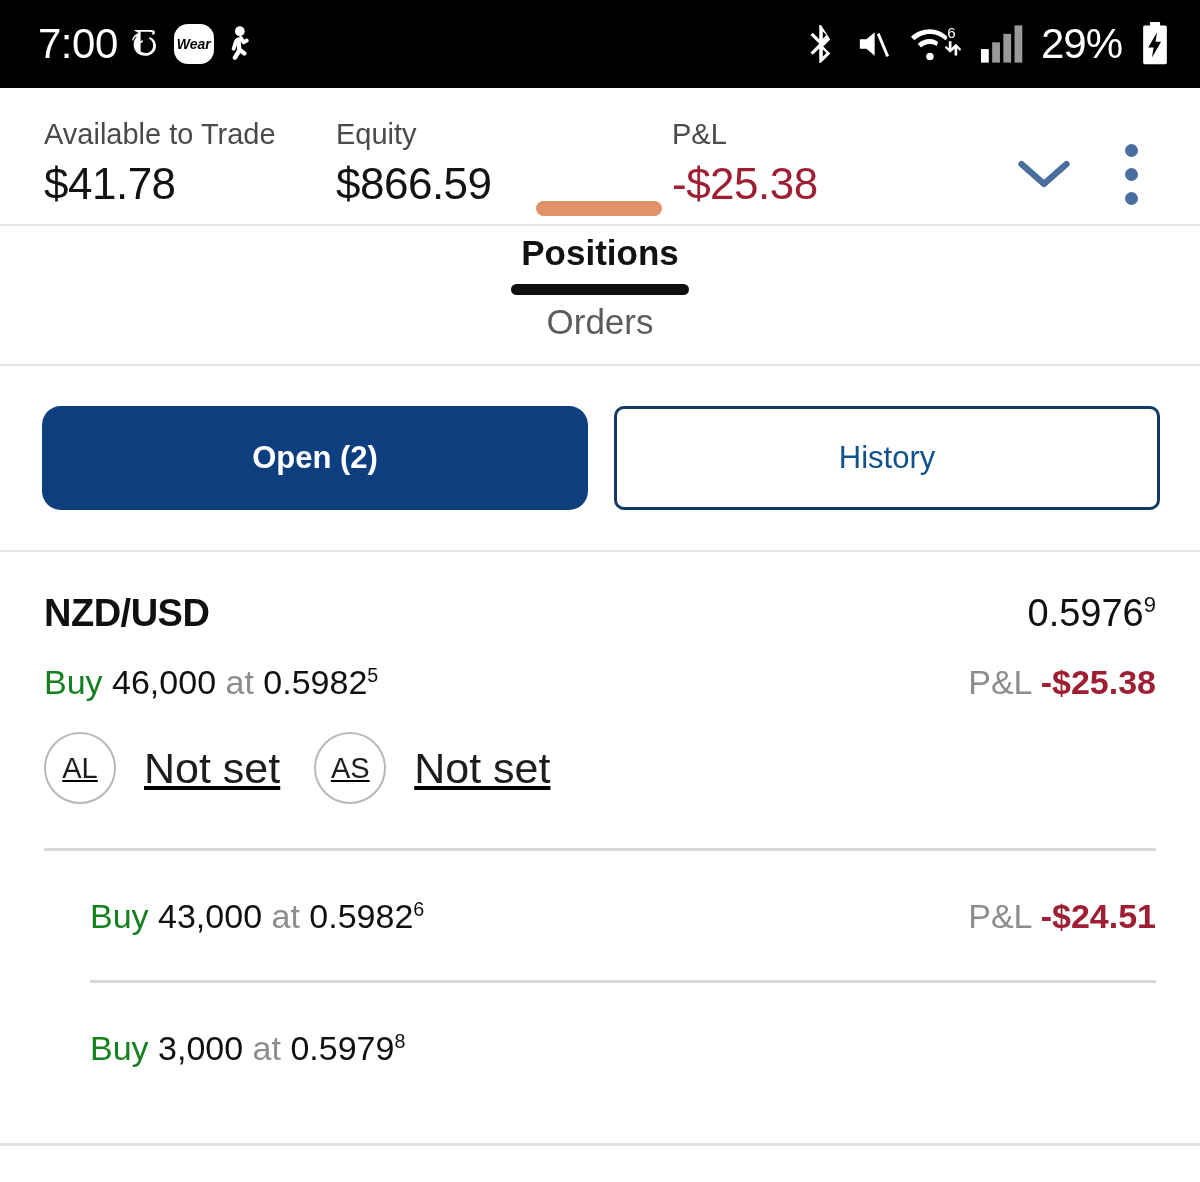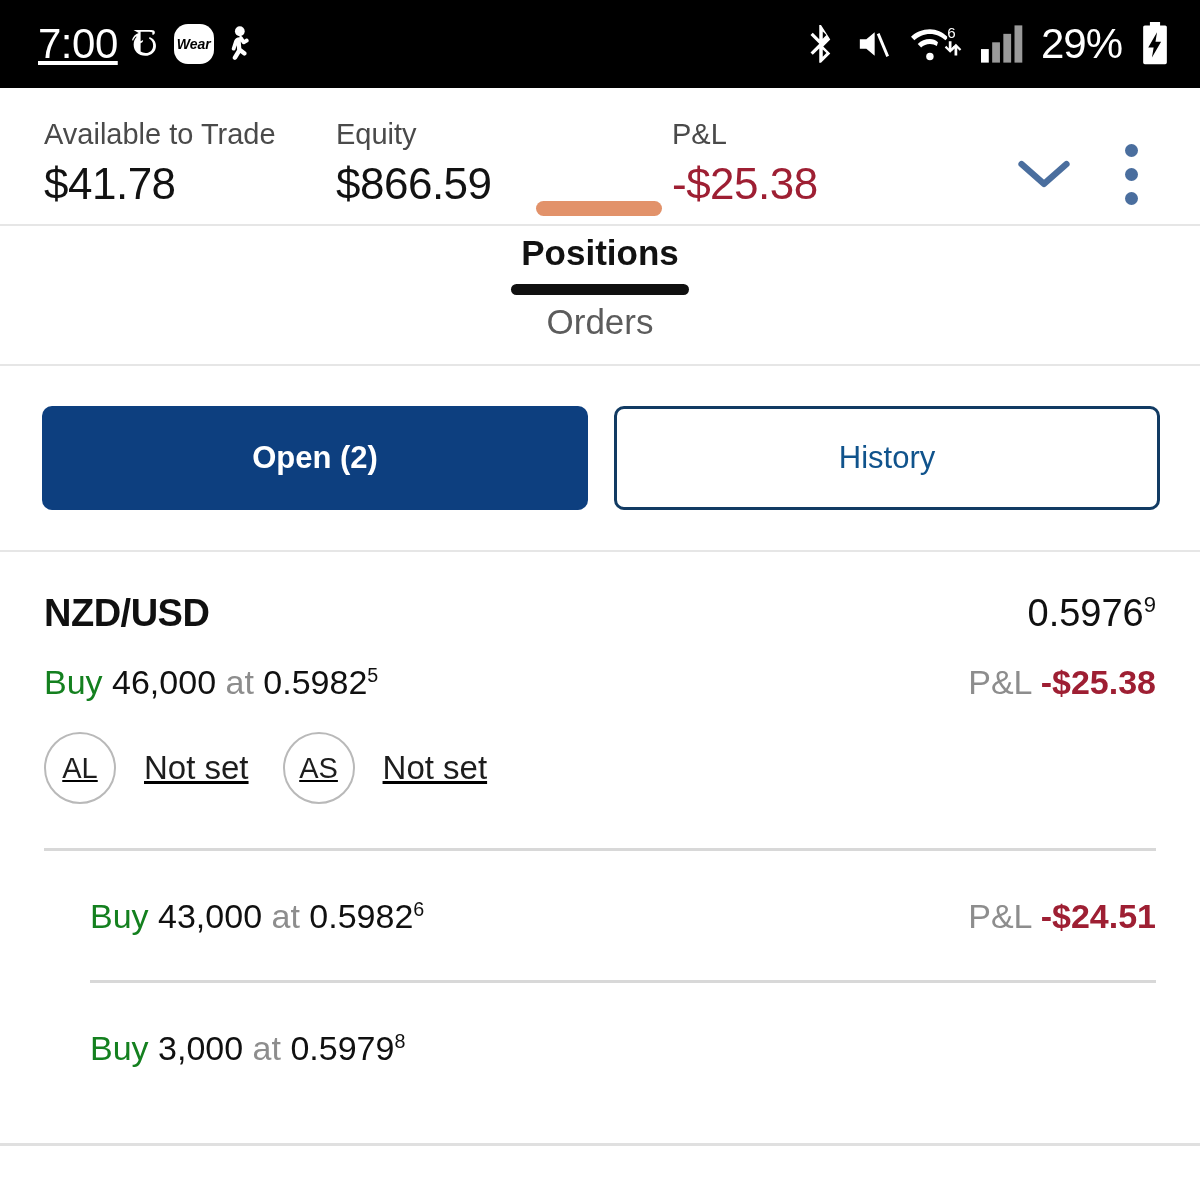--- a/index.html
+++ b/index.html
@@ -13,21 +13,21 @@
 
   
   .statusbar{
     position:relative;
     height:88px; width:1200px;
     background:#000000;
     display:flex; align-items:center;
     padding:0 28px 0 38px;
     color:#ffffff;
   }
-  .sb-left{ display:flex; align-items:center; gap:8px;text-decoration:underline; }
+  .sb-left{ display:flex; align-items:center; gap:8px; }
   .sb-time{ font-size:42px; letter-spacing:-0.5px; font-weight:400; }
   .sb-right{ margin-left:auto; display:flex; align-items:center; gap:16px; }
   .sb-batt-txt{ font-size:42px; letter-spacing:-1px; }
   .ic{ display:inline-block; line-height:0; }
 
   .nyt-ico{ width:40px; height:40px; display:flex; align-items:center; justify-content:center;
             font-family:"DejaVu Serif", serif; font-size:40px; font-weight:700; color:#fff;
             letter-spacing:-2px; }
   .wear-ico{
     width:40px; height:40px; border-radius:14px; background:#ffffff;
@@ -88,21 +88,21 @@
     height:186px;
     display:flex; align-items:center; gap:26px;
     padding:0 42px;
     border-bottom:2px solid #e6e6e6;
   }
   .fbtn{
     height:104px; border-radius:10px;
     display:flex; align-items:center; justify-content:center;
     font-size:31px;
   }
-  .fbtn.primary{ flex:0 0 546px; background:#0d3f7f; color:#ffffff; font-weight:700; }
+  .fbtn.primary{ flex:0 0 546px; background:#0d3f7f; color:#ffffff; font-weight:700;border-radius:19px; }
   .fbtn.secondary{ flex:0 0 546px; background:#ffffff; color:#10538c; border:3px solid #123b63; font-weight:400;}
 
   
   .poslist{ padding:0; }
   .pos-card{ padding:40px 44px 0 44px; }
 
   .pos-head{ display:flex; align-items:baseline; justify-content:space-between; }
   .pos-symbol{ font-size:38px; font-weight:700; color:#101010; letter-spacing:-0.5px;}
   .pos-price{ font-size:38px; color:#101010; font-weight:400; }
   sup.pip{ font-size:0.58em; vertical-align:super; line-height:0; }
@@ -119,21 +119,21 @@
   .pl-value{ color:#9e1f33; font-weight:700; }
 
   .orders-row{ display:flex; align-items:center; gap:34px; margin-top:30px; }
   .order-chip{ display:flex; align-items:center; gap:28px;text-decoration:underline; }
   .chip-circle{
     width:72px; height:72px; border-radius:50%;
     border:2px solid #b9b9b9; background:#fff;
     display:flex; align-items:center; justify-content:center;
     font-size:29px; color:#1d1d1d;
   }
-  .chip-text{ font-size:33px; color:#1d1d1d; }
+  .chip-text{ font-size:43px; color:#1d1d1d; }
 
   .divider{ height:3px; background:#d8d8d8; }
   .divider.inset-0{ margin:44px 44px 0 44px; }
   .divider.inset-1{ margin:44px 44px 0 90px; }
   .divider.full{ margin:0; background:#e0e0e0; }
 
   .sub-row{ padding:0 44px 0 90px; }
 </style>
 </head>
 <body>

